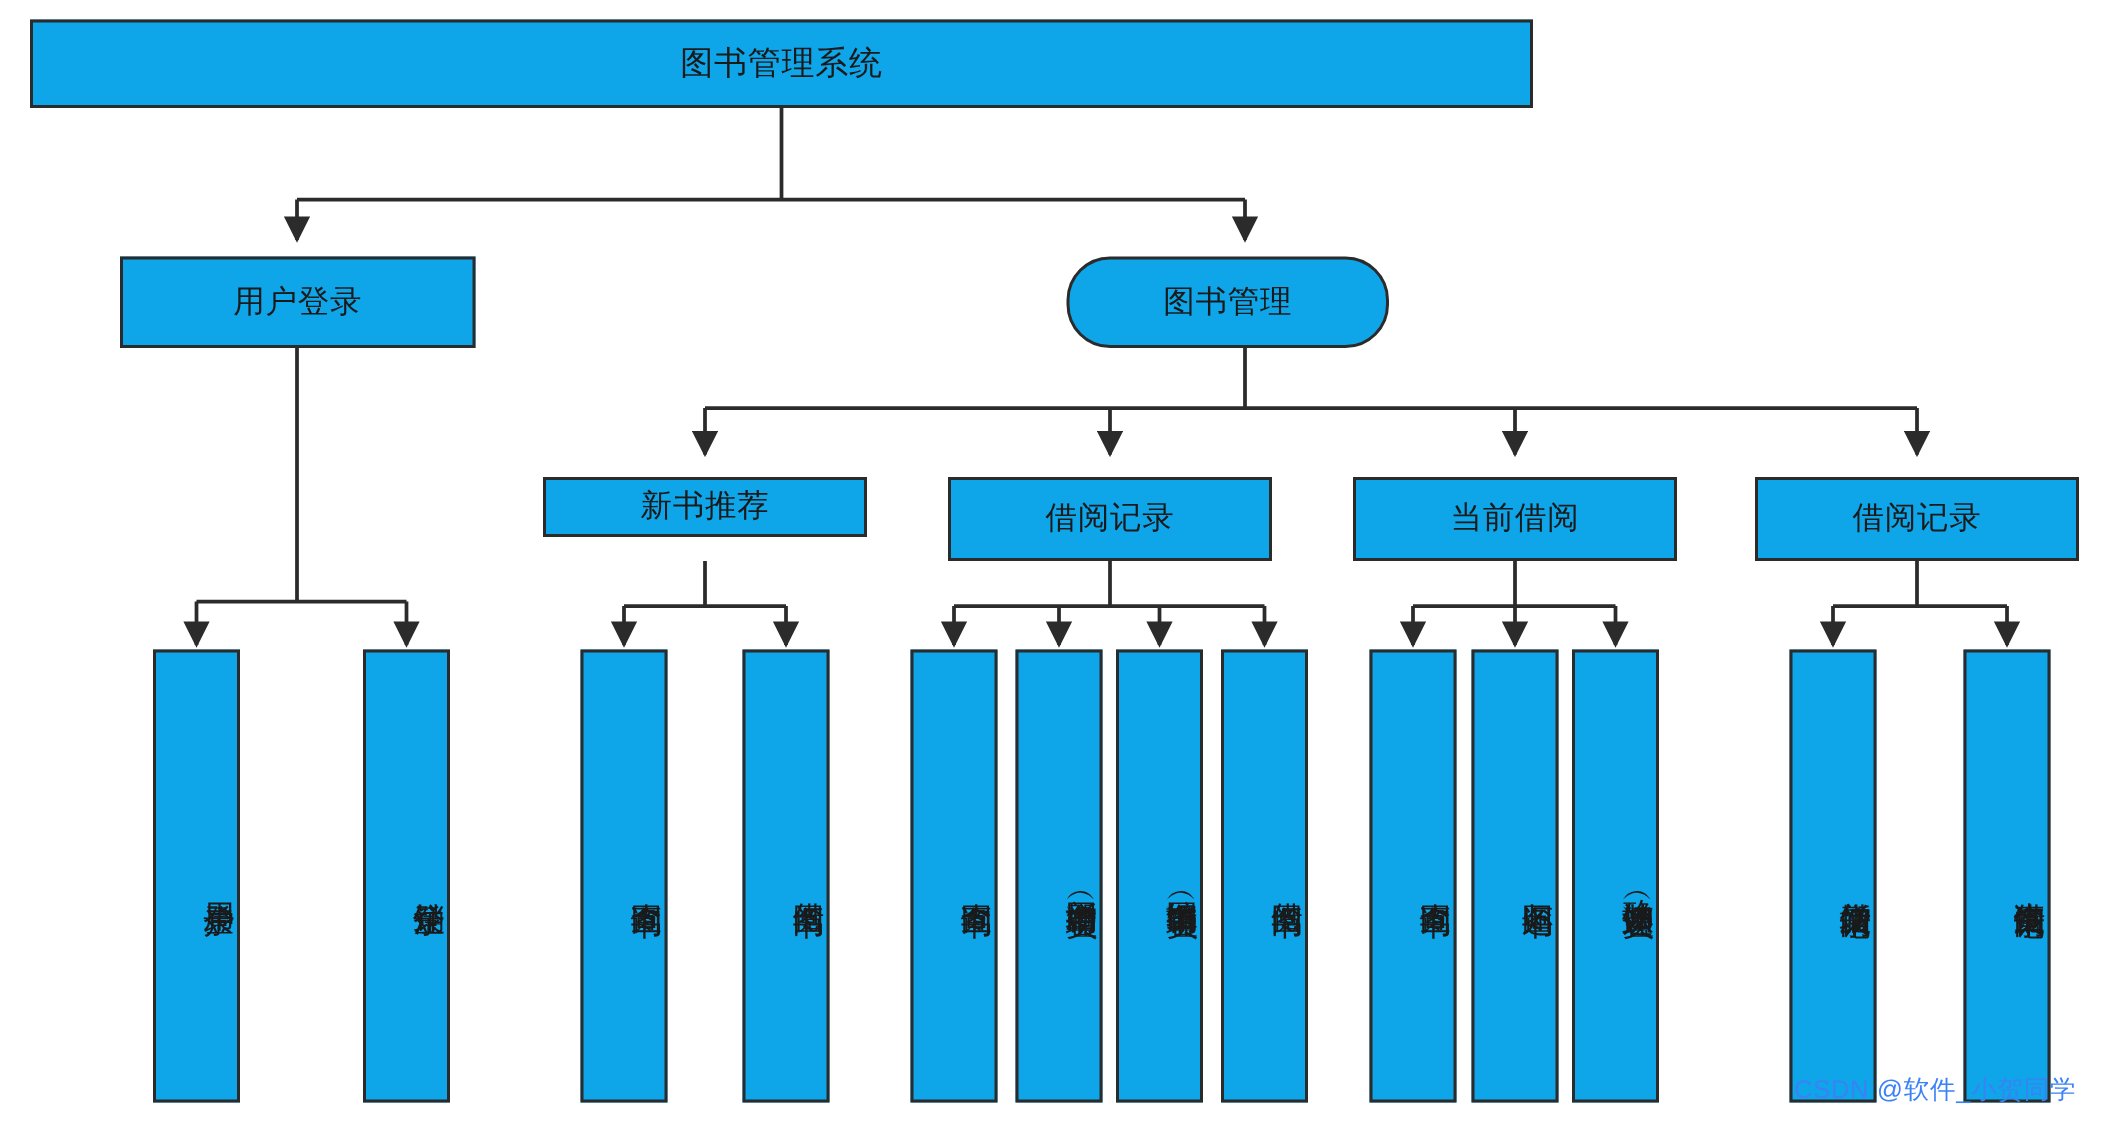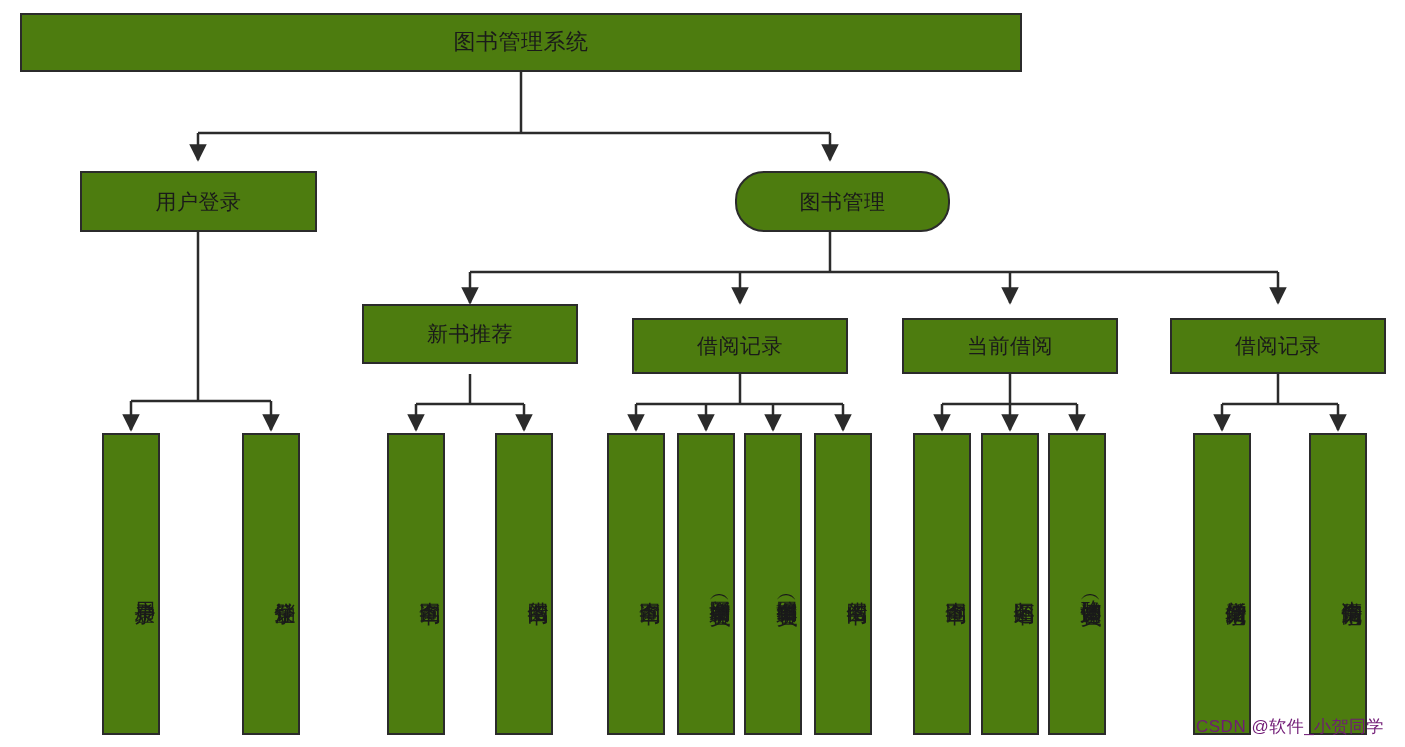--- a/index.html
+++ b/index.html
@@ -22,21 +22,21 @@
     left: 0;
     top: 0;
     width: 1405px;
     height: 747px;
     pointer-events: none;
   }
   .node {
     position: absolute;
     box-sizing: border-box;
     border: 2px solid #2b2b2b;
-    background: #4d7c0f;
+    background: #0ea5e9;
     color: #1a1a1a;
     display: flex;
     align-items: center;
     justify-content: center;
     text-align: center;
     z-index: 2;
   }
   .node.h {
     font-size: 21px;
     line-height: 1.2;
@@ -56,21 +56,21 @@
     padding-top: 6px;
   }
   .node.v .vtext {
     writing-mode: vertical-rl;
     text-orientation: upright;
     display: block;
   }
   .watermark {
     position: absolute;
     font-size: 17px;
-    color: #701a75;
+    color: #3b82f6;
     white-space: nowrap;
     z-index: 5;
     letter-spacing: 0.5px;
   }
 </style>
 </head>
 <body>
 
 <div id="canvas">
 
@@ -124,25 +124,25 @@
     </g>
   </svg>
 
   <div class="node h root" style="left:20px; top:13px; width:1002px; height:59px;">
     <span>图书管理系统</span>
   </div>
 
   <div class="node h" style="left:80px; top:171px; width:237px; height:61px;">
     <span>用户登录</span>
   </div>
-  <div class="node h" style="left:735px; top:171px; width:215px; height:61px;border-radius:29px;">
+  <div class="node h" style="left:711px; top:171px; width:215px; height:61px;border-radius:29px;">
     <span>图书管理</span>
   </div>
 
-  <div class="node h" style="left:362px; top:304px; width:216px; height:60px;">
+  <div class="node h" style="left:362px; top:318px; width:216px; height:40px;">
     <span>新书推荐</span>
   </div>
   <div class="node h" style="left:632px; top:318px; width:216px; height:56px;">
     <span>借阅记录</span>
   </div>
   <div class="node h" style="left:1170px; top:318px; width:216px; height:56px;">
     <span>借阅记录</span>
   </div>
   <div class="node h" style="left:902px; top:318px; width:216px; height:56px;">
     <span>当前借阅</span>

